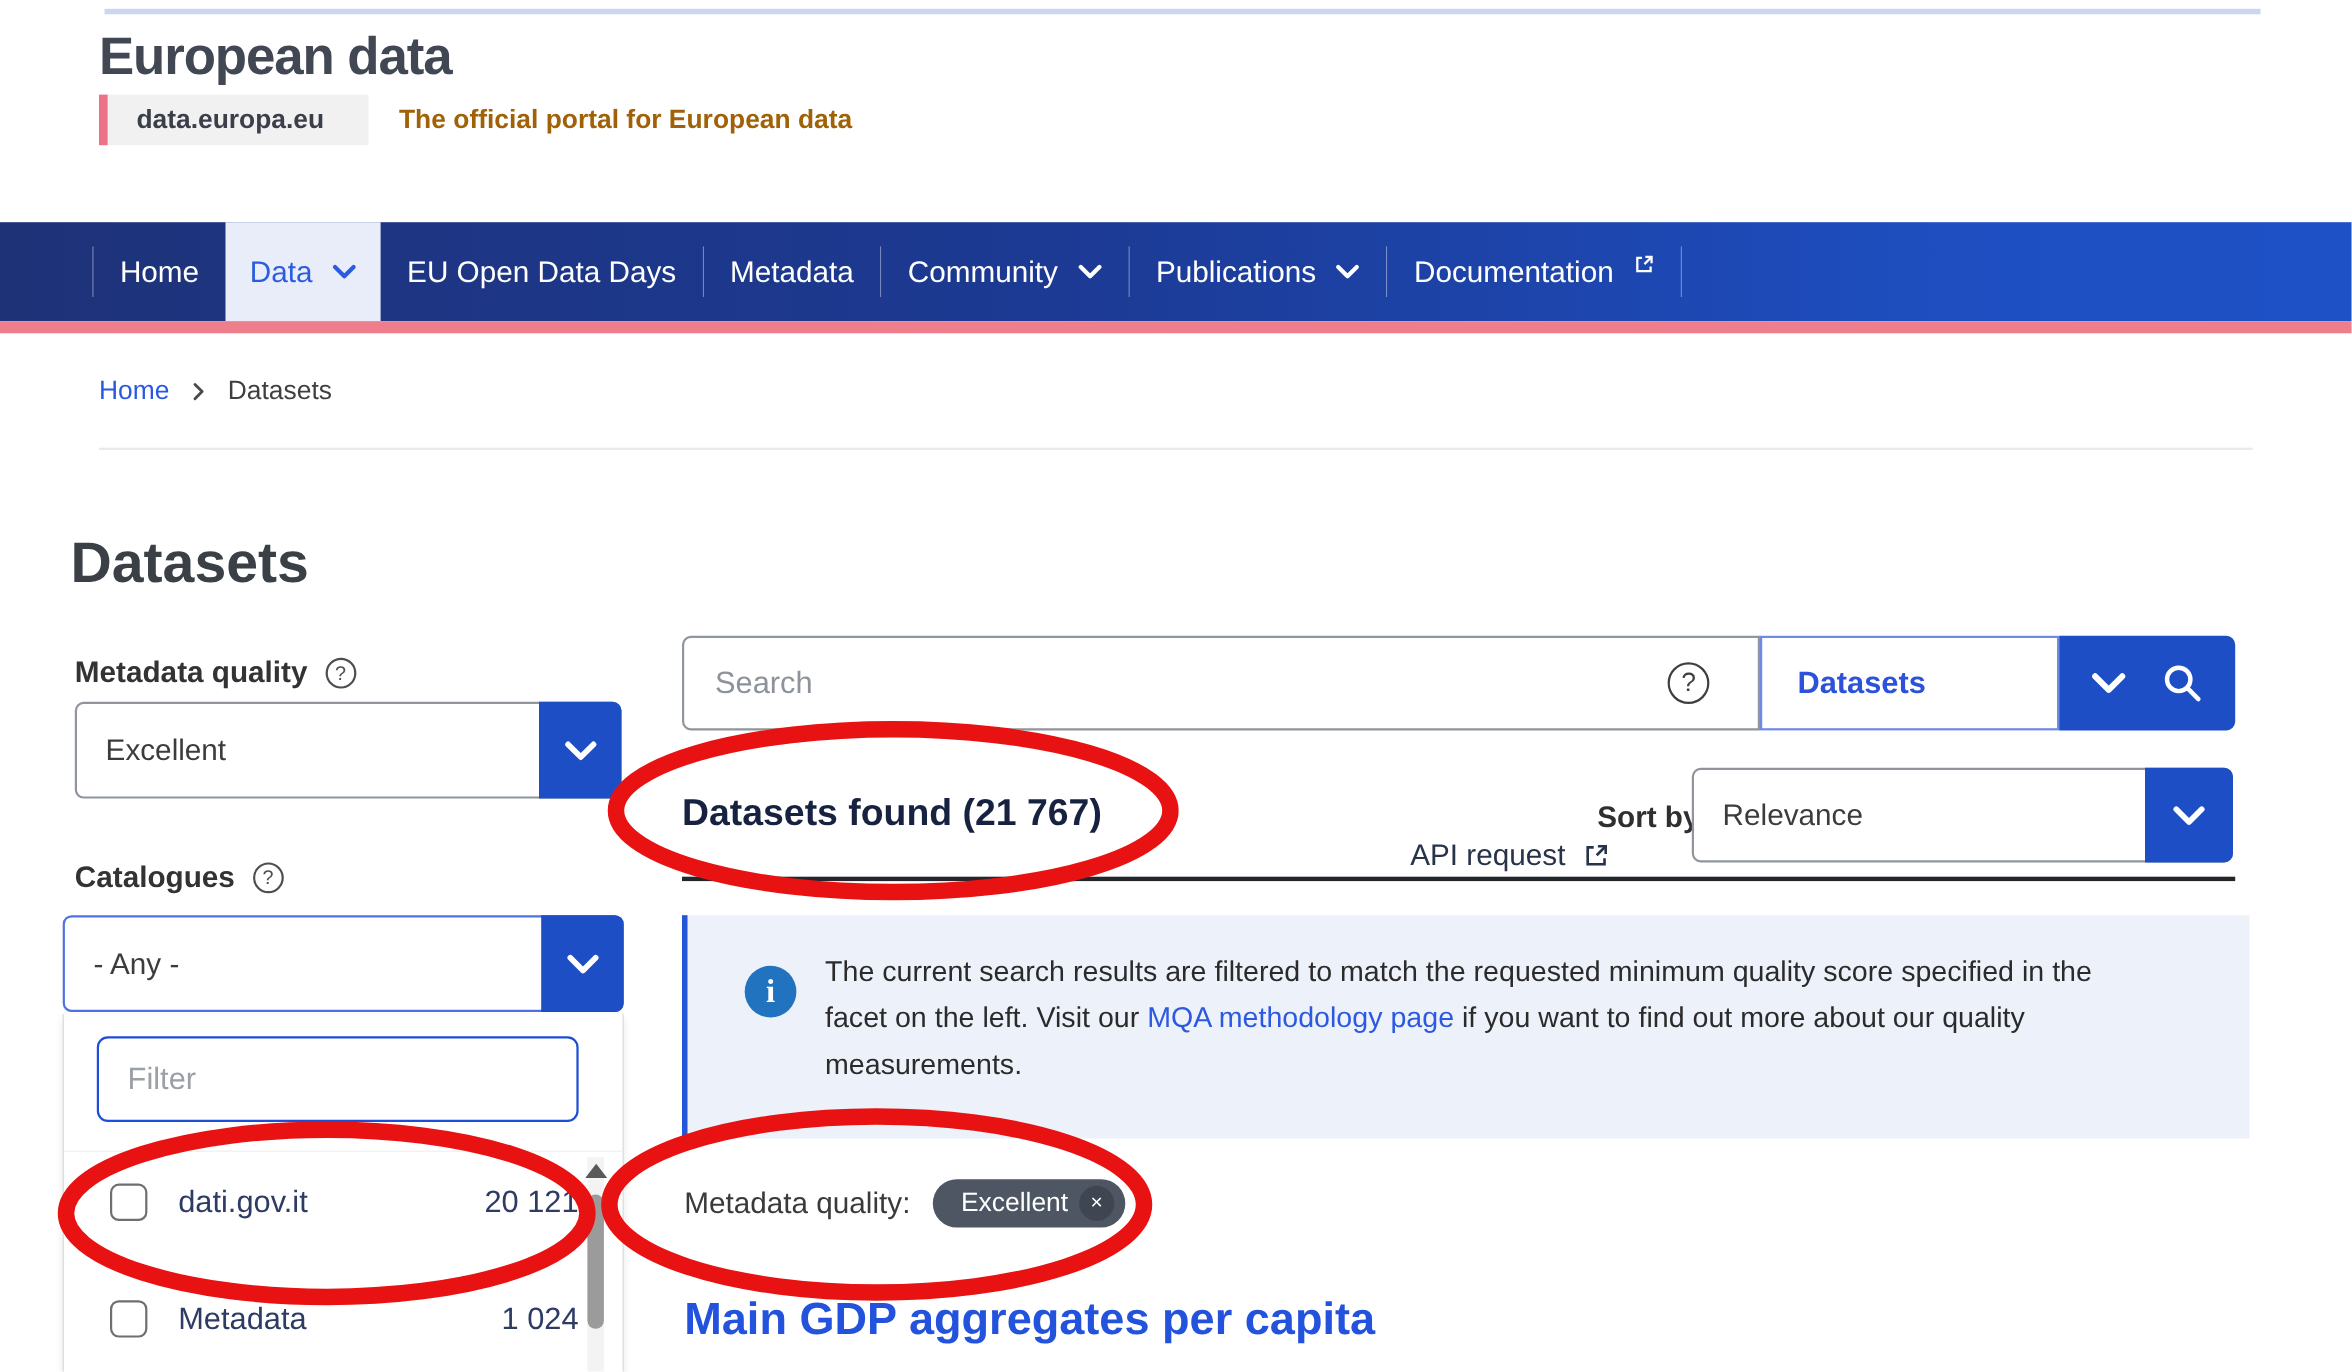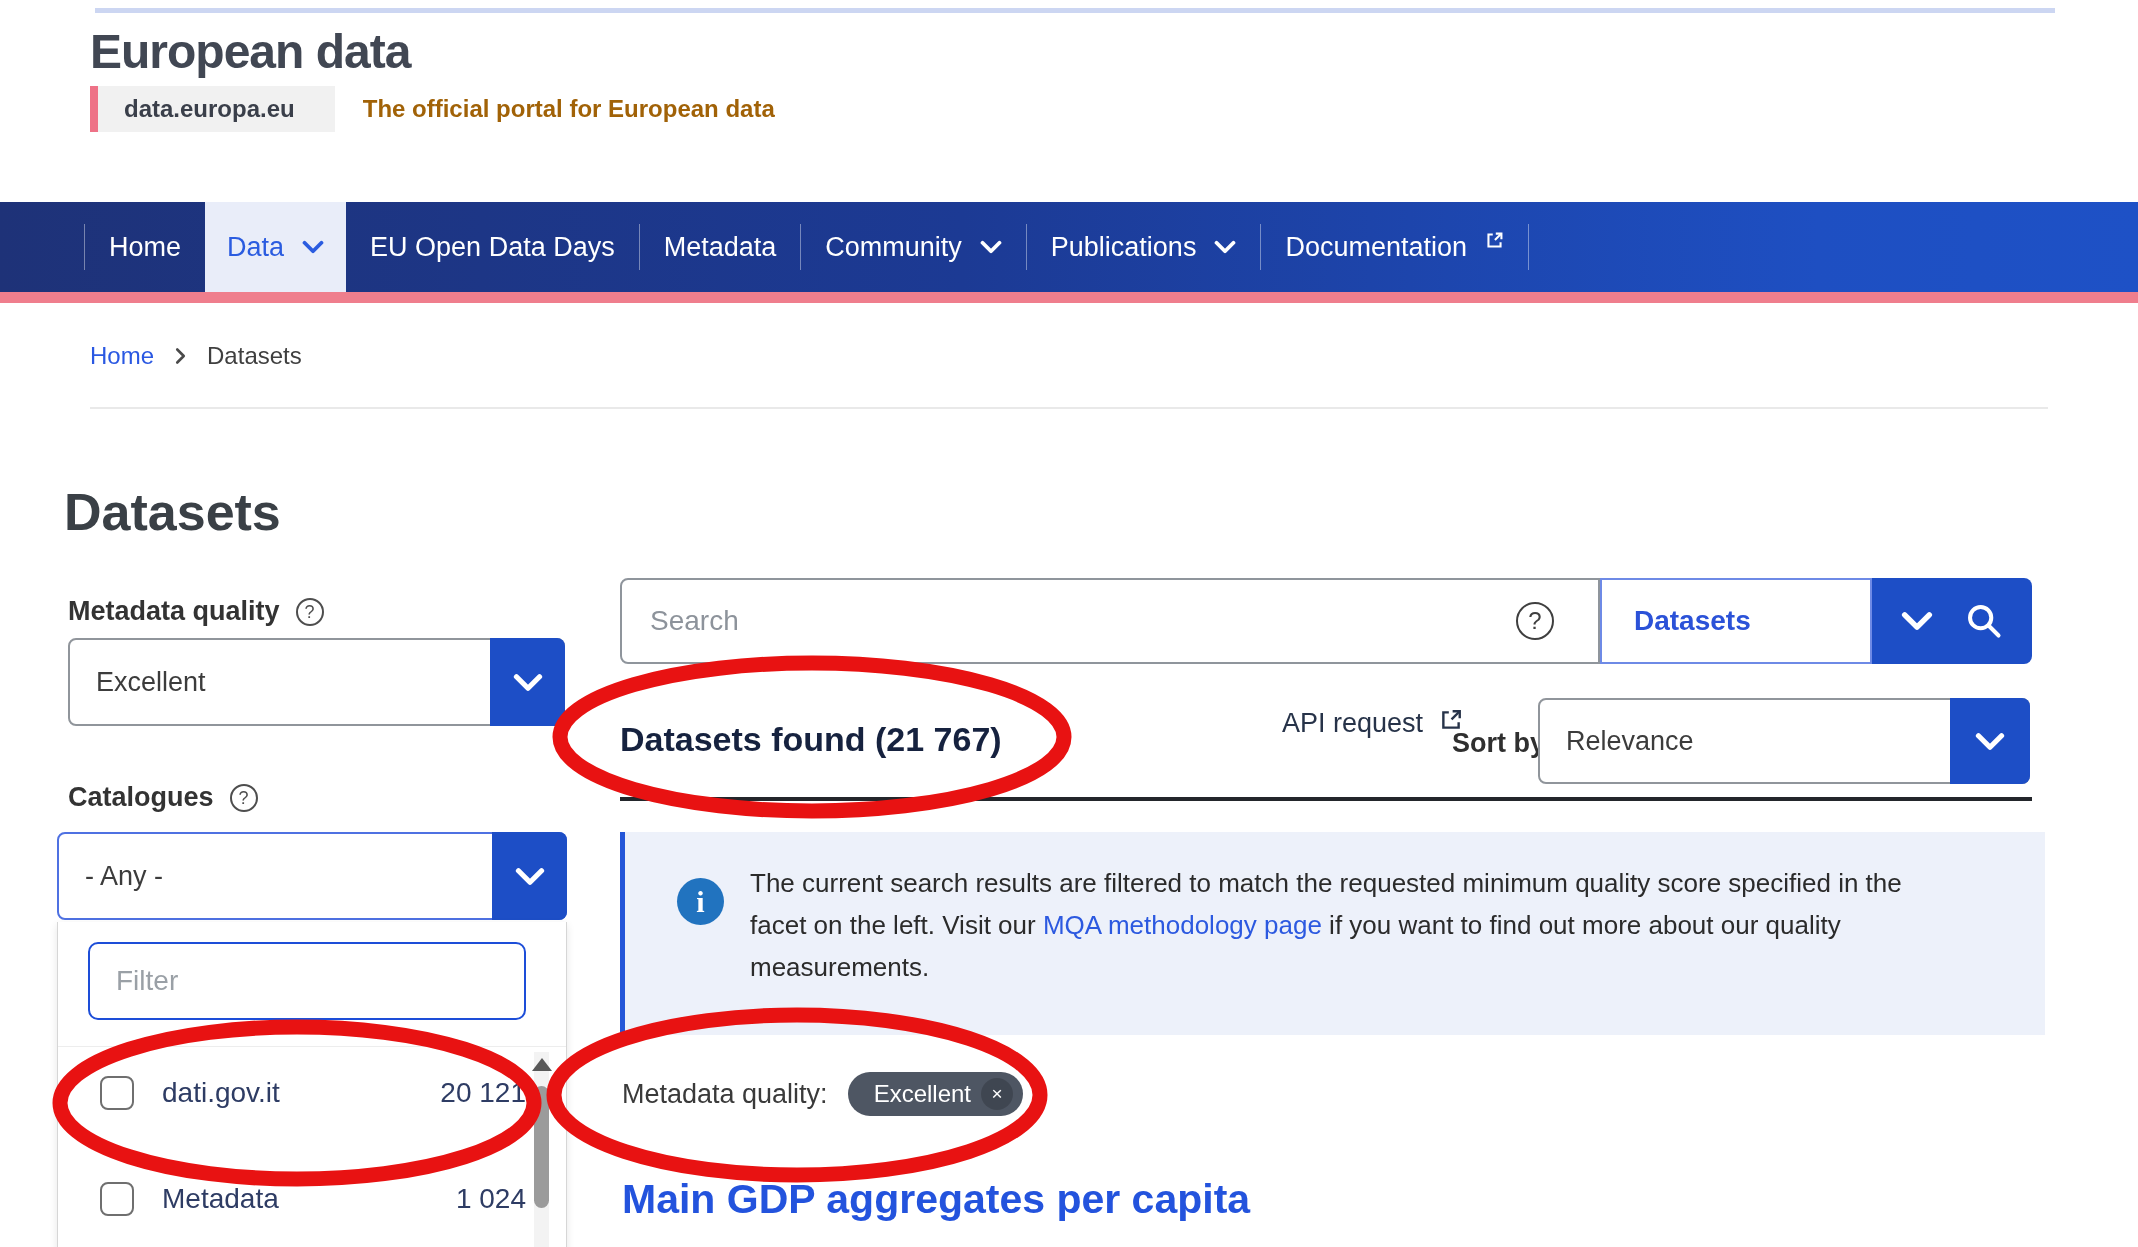--- a/index.html
+++ b/index.html
@@ -71,21 +71,21 @@
   .search-input::placeholder { color:#8d939b; }
   .search-help { left:1516px; top:602px; width:38px; height:38px; border-width:2px; line-height:34px; font-size:24px;
     border-color:#3f3f3f; color:#3f3f3f; cursor:pointer; }
   .scope-box { left:1600px; top:578px; width:272px; height:86px; background:#fff; border:2px solid #6e8ae6;
     display:flex; align-items:center; padding-left:32px; font-size:28px; font-weight:700; color:#2b52d8; cursor:pointer; }
   .search-btn { left:1872px; top:578px; width:160px; height:86px; background:#1d4ec6; border-radius:0 8px 8px 0;
     display:flex; align-items:center; justify-content:center; gap:32px; color:#fff; cursor:pointer; }
 
   
   .found { left:620px; top:720px; font-size:34px; font-weight:700; color:#16223f; }
-  .api-request { left:1282px; top:708px; display:flex; align-items:flex-start; gap:16px; font-size:27px; color:#273349; cursor:pointer; }
+  .api-request { left:1282px; top:762px; display:flex; align-items:center; gap:16px; font-size:27px; color:#273349; cursor:pointer; }
   .sort-label { left:1452px; top:728px; font-size:27px; font-weight:700; color:#2f2f2f; }
   .sel-sort { left:1538px; top:698px; width:492px; height:86px; }
   .sel-sort .btn { width:80px; }
   .dark-divider { left:620px; top:797px; width:1412px; height:4px; background:#23262b; }
 
   
   .notice { left:620px; top:832px; width:1425px; height:203px; background:#edf1fa; border-left:5px solid #2456d8; }
   .notice-icon { position:absolute; left:52px; top:46px; width:47px; height:47px; border-radius:50%; background:#2173bf;
     color:#fff; font-family:"Liberation Serif","DejaVu Serif",serif; font-weight:700; font-size:30px;
     display:flex; align-items:center; justify-content:center; }

